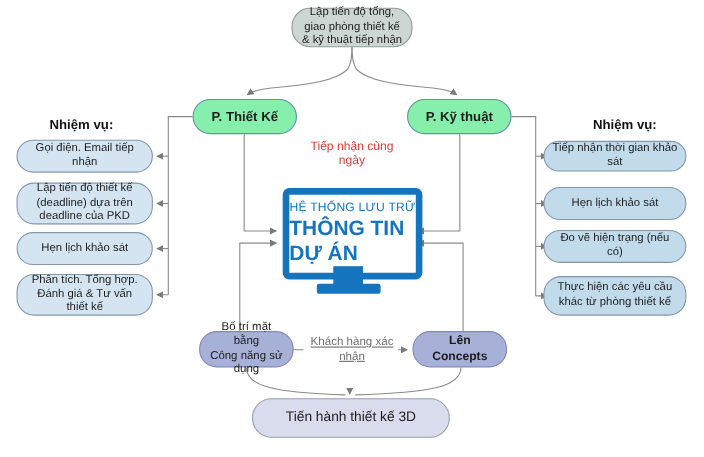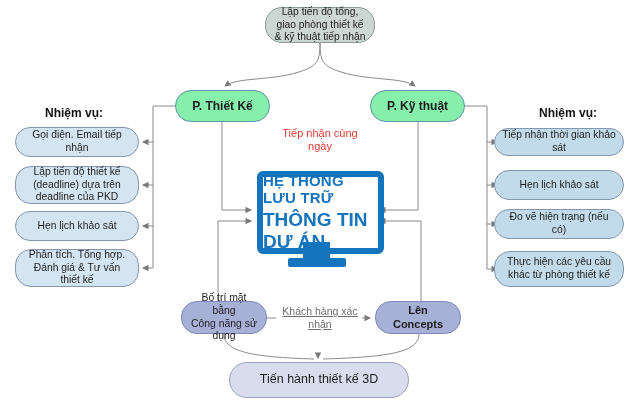--- a/index.html
+++ b/index.html
@@ -16,21 +16,21 @@
   .heading { font-weight:bold; font-size:12px; color:#111; }
   .rednote { color:#e03a36; font-size:11px; }
   .graynote { color:#6e6e6e; font-size:10.5px;text-decoration:underline; }
   .purple { background:#a7b0d7; border:1px solid #7e88ba; font-size:10.4px; border-radius:16px; }
   .finalbox { background:#d9dcec; border:1px solid #999fb4; font-size:12.5px; border-radius:18px; }
   .monitor-frame { position:absolute; z-index:1; left:257px; top:171px; width:115px; height:71px;
                    border:6px solid #1474bd; border-radius:6px; background:#ffffff;
                    display:flex; flex-direction:column; align-items:center; justify-content:center; }
   .monitor-neck { position:absolute; z-index:1; left:303px; top:242px; width:27px; height:17px; background:#1474bd; }
   .monitor-base { position:absolute; z-index:1; left:288px; top:258px; width:58px; height:9px; background:#1474bd; border-radius:2px; }
-  .mon-line1 { color:#1474bd; font-weight:bold; font-size:15px; letter-spacing:.2px; }
+  .mon-line1 { color:#1474bd; font-weight:normal; font-size:11px; letter-spacing:.2px; }
   .mon-line2 { color:#1474bd; font-weight:bold; font-size:19px; margin-top:3px; }
 </style>
 </head>
 <body>
 
 <div class="stage">
 
   <svg class="wires" width="640" height="415" viewBox="0 0 640 415">
     <defs>
       <marker id="arr" viewBox="0 0 10 10" refX="8.5" refY="5" markerWidth="6.5" markerHeight="6.5" orient="auto-start-reverse">

